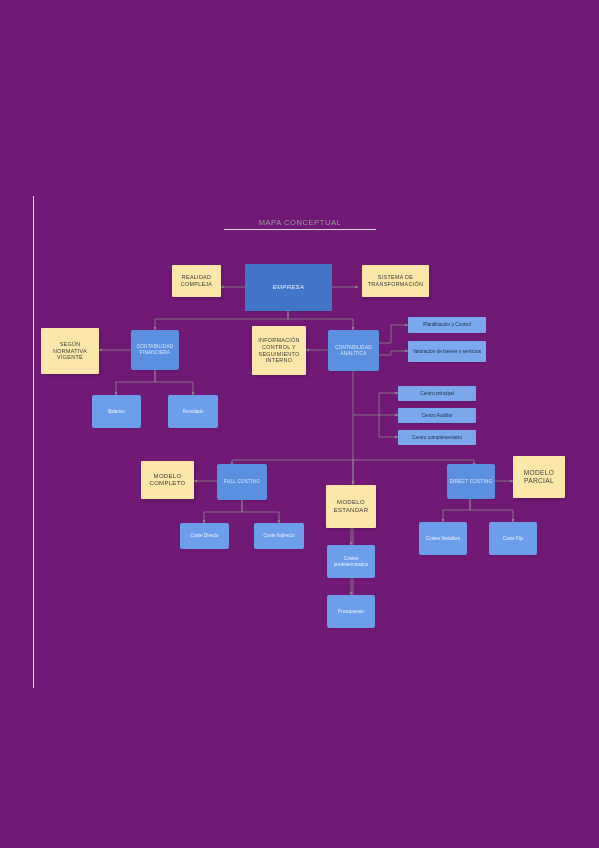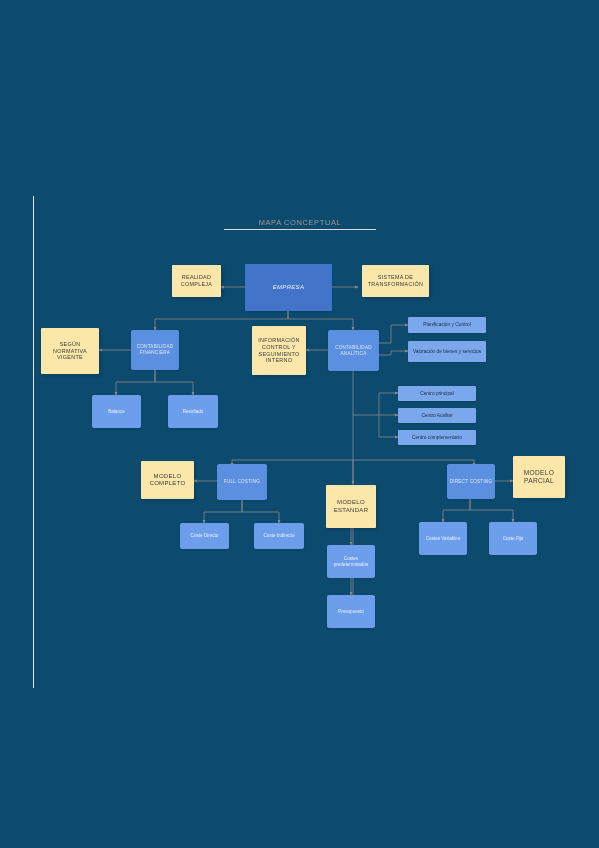--- a/index.html
+++ b/index.html
@@ -8,21 +8,21 @@
     padding: 0;
     background: #ffffff;
   }
   body {
     font-family: "Liberation Sans", sans-serif;
   }
   #page {
     position: relative;
     width: 599px;
     height: 848px;
-    background: #0c4a6e;
+    background: #701a75;
     overflow: hidden;
   }
   
   #left-rule {
     position: absolute;
     left: 33px;
     top: 196px;
     width: 1px;
     height: 492px;
     background: #e9e9e9;

